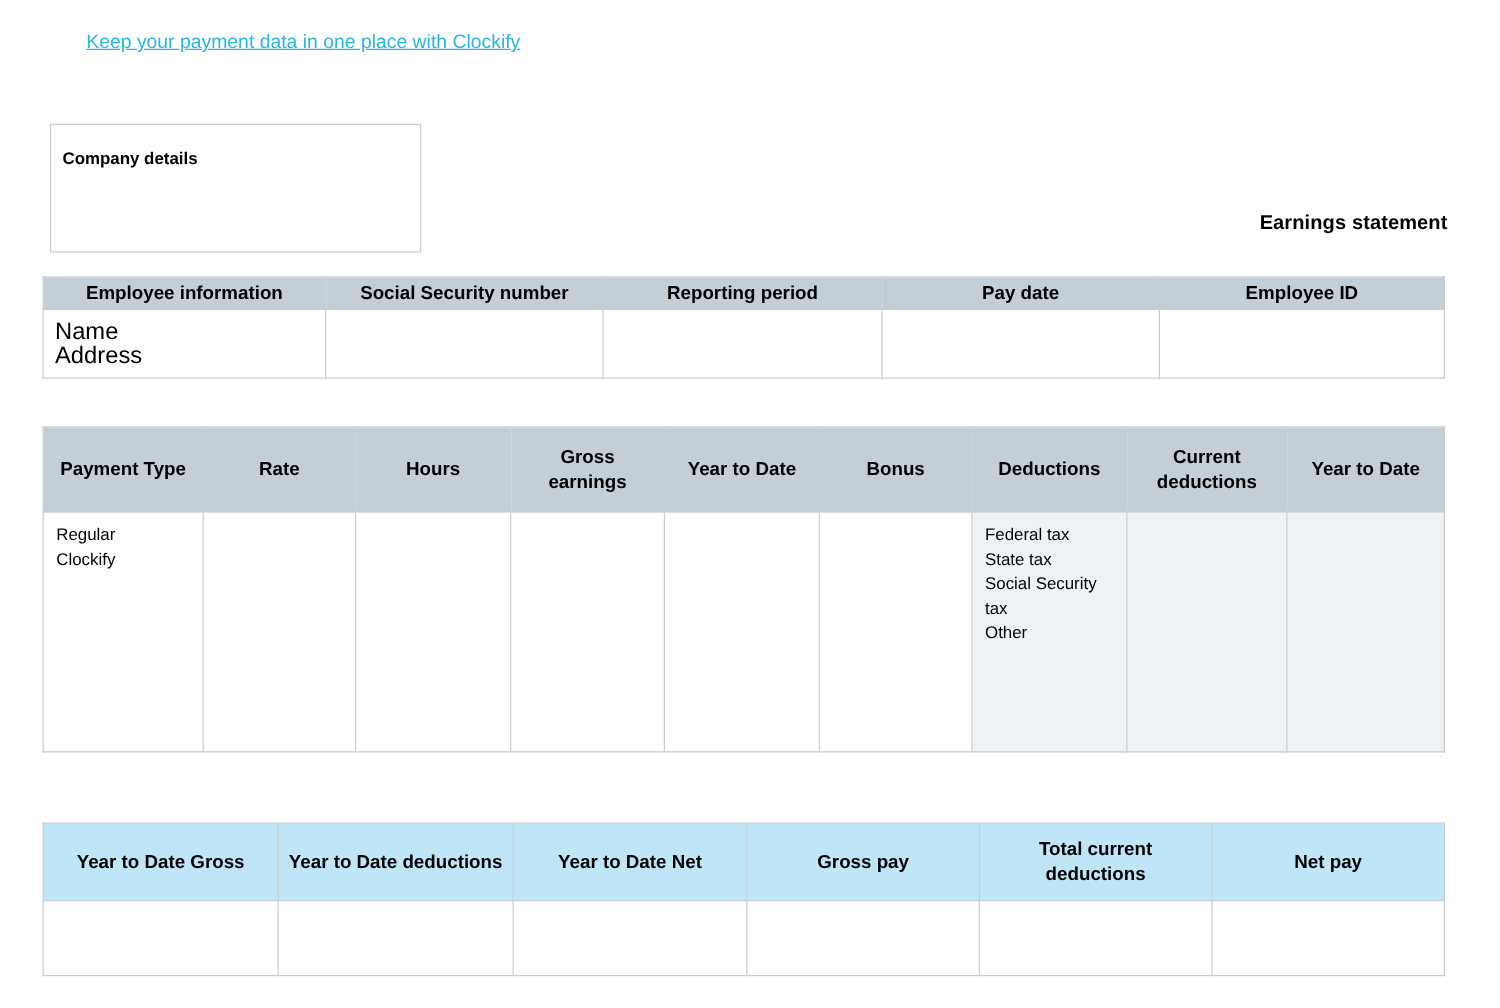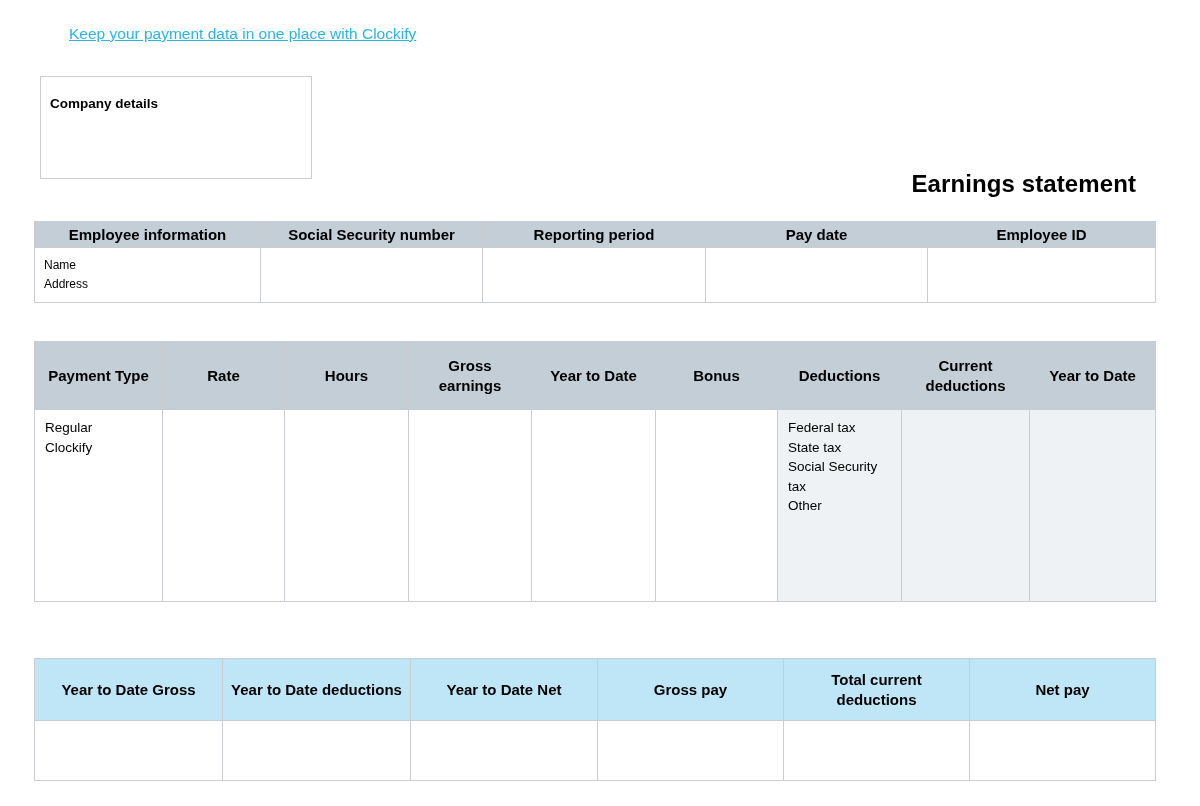--- a/index.html
+++ b/index.html
@@ -26,38 +26,38 @@
     top: 25px;
     font-size: 15.5px;
     color: #29b6e0;
     text-decoration: underline;
     cursor: pointer;
     margin-left: 32px;
   }
   .company-box {
     position: absolute;
     left: 40px;
-    top: 76px;
-    width: 272px;
+    top: 99px;
+    width: 297px;
     height: 103px;
     border: 1px solid #c9cdd1;
     box-sizing: border-box;
   }
   .company-box .label {
     position: absolute;
     left: 9px;
     top: 19px;
     font-size: 13.5px;
     font-weight: bold;
   }
   .earnings-title {
     position: absolute;
-    right: 64px;
+    right: 42px;
     top: 170px;
-    font-size: 24px;
+    font-size: 16px;
     font-weight: bold;
     letter-spacing: 0.1px;
   }
 
   table {
     border-collapse: collapse;
     table-layout: fixed;
   }
   table td, table th {
     border: 1px solid #c9cdd1;
@@ -78,21 +78,21 @@
     font-size: 15px;
     font-weight: bold;
     text-align: center;
     vertical-align: middle;
     padding: 0 6px;
   }
   .emp-table td {
     height: 55px;
     background: #ffffff;
     padding: 8px 9px;
-    font-size: 12px;
+    font-size: 19px;
     line-height: 19px;
     margin-top: 30px;
   }
 
   
   .pay-table {
     position: absolute;
     left: 34px;
     top: 341px;
     width: 1121px;

